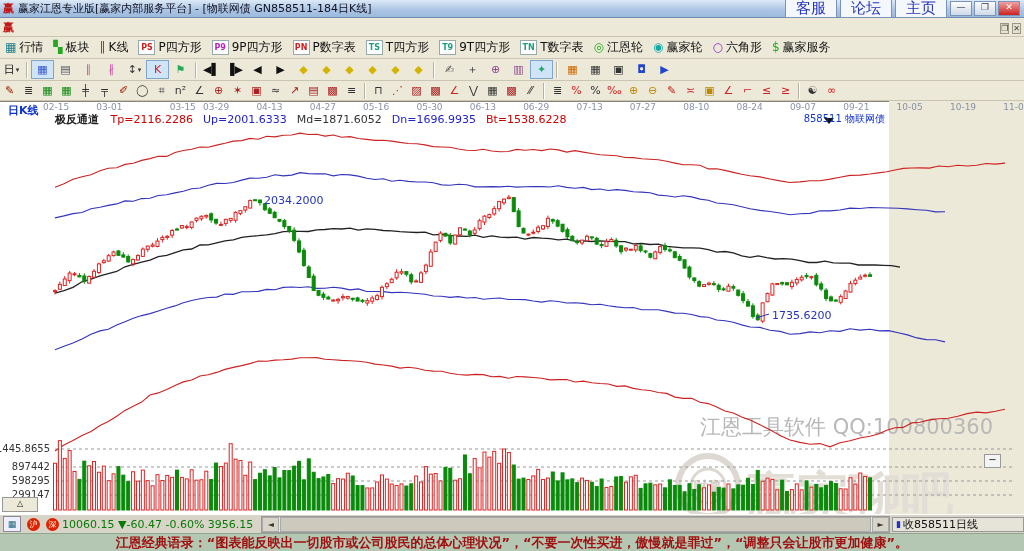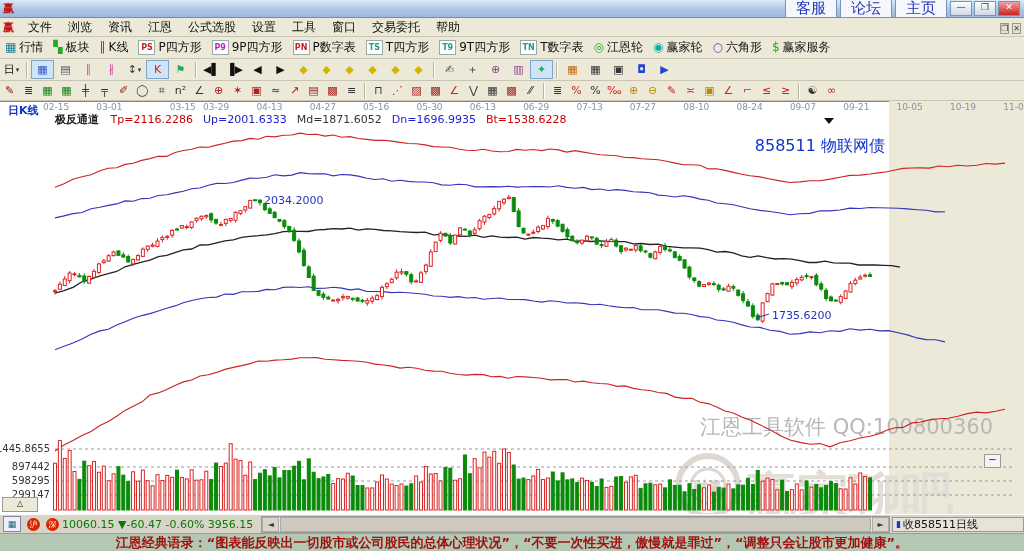--- a/index.html
+++ b/index.html
@@ -44,21 +44,21 @@
   .dd{font-size:7px;color:#333;margin-left:1px;}
   
   .chart-region{position:absolute;top:101px;left:0;width:889px;height:413px;background:#fff;
     border-top:1px solid #8a877a;box-sizing:border-box;}
   .kline-tab{position:absolute;top:1px;left:8px;color:#1133cc;font-weight:bold;font-size:11px;z-index:5;}
   .dates-row{position:absolute;top:0;left:0;width:1024px;height:9px;z-index:4;}
   .date-label{position:absolute;top:0;font-size:9px;color:#8892a6;white-space:nowrap;}
   .indicator-row{position:absolute;top:10px;left:55px;z-index:4;font-size:11px;white-space:nowrap;}
   .indicator-name{color:#222;font-weight:bold;margin-right:8px;}
   .indicator-val{margin-right:10px;}
-  .symbol-label{position:absolute;top:10px;right:4px;color:#1133cc;font-size:16px;z-index:4;margin-top:24px;}
+  .symbol-label{position:absolute;top:10px;right:4px;color:#1133cc;font-size:10px;z-index:4;}
   .vol-collapse-btn{position:absolute;left:2px;bottom:2px;width:34px;height:13px;background:#ece9d8;
     border:1px solid #999;font-size:8px;text-align:center;line-height:12px;z-index:5;}
   .vol-min-btn{position:absolute;left:984px;top:352px;width:15px;height:12px;background:#f4f4f4;
     border:1px solid #999;font-size:10px;line-height:9px;text-align:center;z-index:5;}
   
   .statusbar{position:absolute;top:514px;left:0;width:1024px;height:19px;background:#d8d4c8;
     border-top:1px solid #fff;display:flex;align-items:center;box-sizing:border-box;font-size:11px;}
   .sb-icon{width:16px;height:14px;border:1px solid #889;background:#eef;margin:0 3px;font-size:9px;
     display:inline-flex;align-items:center;justify-content:center;color:#267;}
   .mkt-icon{width:13px;height:13px;border-radius:50%;background:#dd2200;color:#ffe;font-size:8px;
@@ -74,30 +74,30 @@
   
   .ticker{position:absolute;top:533px;left:0;width:1024px;height:18px;background:#b3c7b3;
     border-top:1px solid #8fa78f;color:#a01010;font-weight:bold;font-size:13px;line-height:17px;
     text-align:center;box-sizing:border-box;white-space:nowrap;}
 </style>
 </head>
 <body>
 
 <div class="titlebar">
   <span class="app-icon">赢</span>
+  <span class="title-text">赢家江恩专业版[赢家内部服务平台] - [物联网债  GN858511-184日K线]</span>
   <span class="title-spacer"></span>
   <span id="title-links"><span class="tb-link">客服</span><span class="tb-link">论坛</span><span class="tb-link">主页</span></span>
   <span class="winbtn">—</span>
   <span class="winbtn">❐</span>
   <span class="winbtn close">✕</span>
 </div>
 
 <div class="menubar">
   <span class="menu-appicon">赢</span>
-  <span id="menu-items"><span class="menu-item">文件</span><span class="menu-item">浏览</span><span class="menu-item">资讯</span><span class="menu-item">江恩</span><span class="menu-item">公式选股</span><span class="menu-item">设置</span><span class="menu-item">工具</span><span class="menu-item">窗口</span><span class="menu-item">交易委托</span><span class="menu-item">帮助</span></span>
   <span class="menu-spacer"></span>
   <span id="menu-winctls"><span class="menu-winctl">❐</span><span class="menu-winctl">✕</span></span>
 </div>
 
 <div class="toolbar toolbar1" id="toolbar1">
     <span class="tbtn">
       <span class="iglyph" style="color: rgb(29, 127, 143);">▦</span>
       <span>行情</span>
     </span>
     <span class="tbtn">

